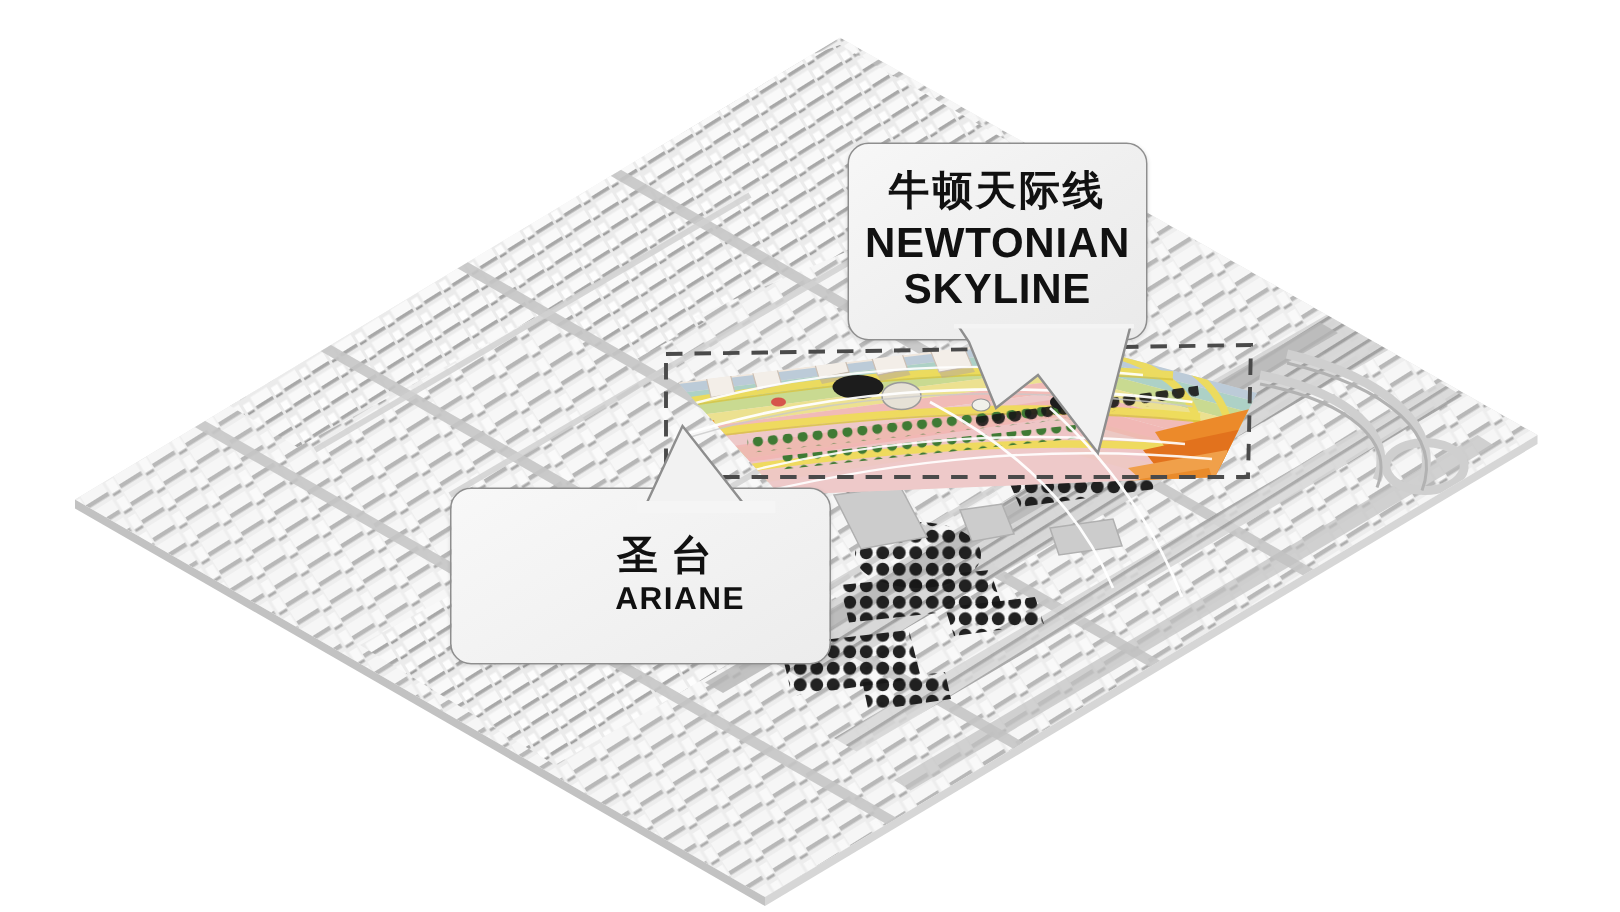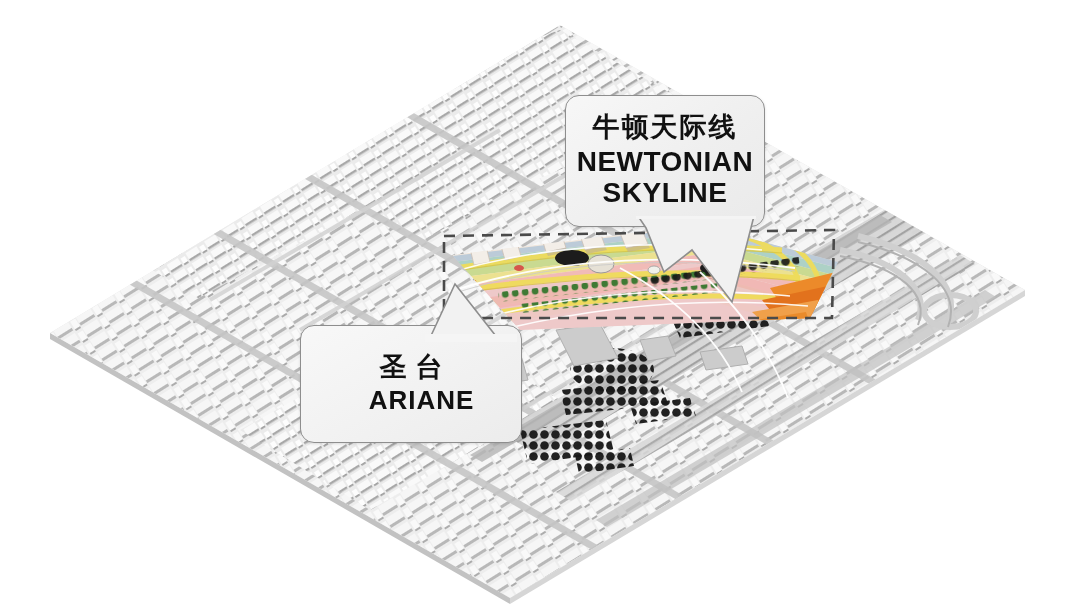--- a/index.html
+++ b/index.html
@@ -25,37 +25,38 @@
     text-align:center;
     z-index:40;
   }
   .callout.bubble-a{
     left:565px;top:95px;width:198px;height:130px;
     background:linear-gradient(145deg,#f7f7f7 0%,#efefef 55%,#eaeaea 100%);
   }
   .callout.bubble-b{
     left:300px;top:325px;width:220px;height:116px;
     background:linear-gradient(150deg,#f8f8f8 0%,#f1f1f1 60%,#ececec 100%);
+    padding-left:32px;
   }
   .cn{
     font-weight:bold;
     color:#111;
     letter-spacing:2px;
     line-height:1.05;
   }
   .en{
     font-weight:bold;
     color:#111;
     letter-spacing:0.5px;
     line-height:1.12;
   }
   .bubble-a .cn{font-size:27px;margin-bottom:4px;}
   .bubble-a .en{font-size:28px;}
   .bubble-b .cn{font-size:27px;letter-spacing:9px;text-indent:9px;margin-bottom:4px;}
-  .bubble-b .en{font-size:26px;letter-spacing:1px;margin-left:21px;}
+  .bubble-b .en{font-size:21px;letter-spacing:1px;margin-left:21px;}
 
   
   .tail{position:absolute;z-index:41;}
   #tail-a{left:636px;top:216px;width:120px;height:92px;}
   #tail-b{left:425px;top:282px;width:92px;height:60px;}
 </style>
 </head>
 <body>
 
 <div id="stage">

